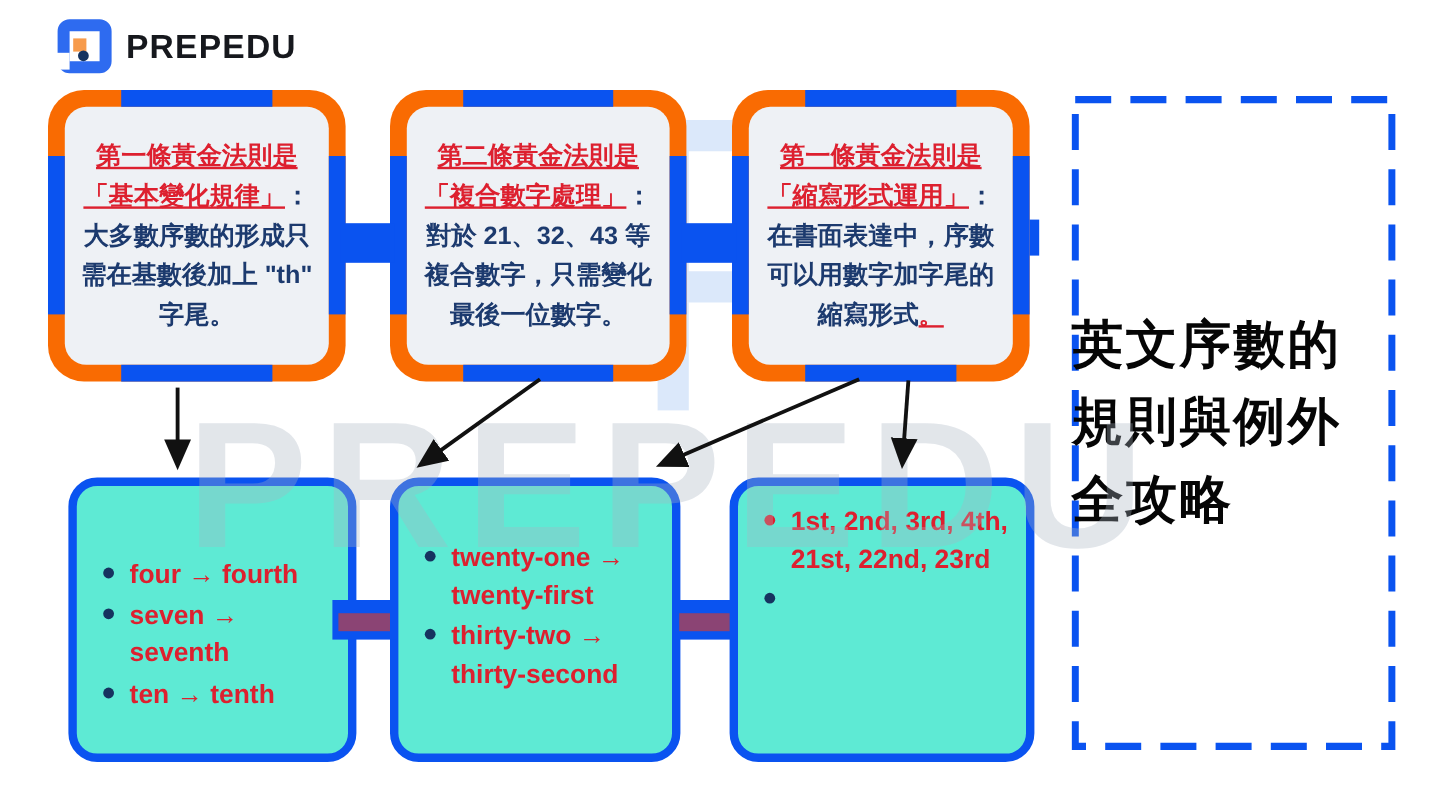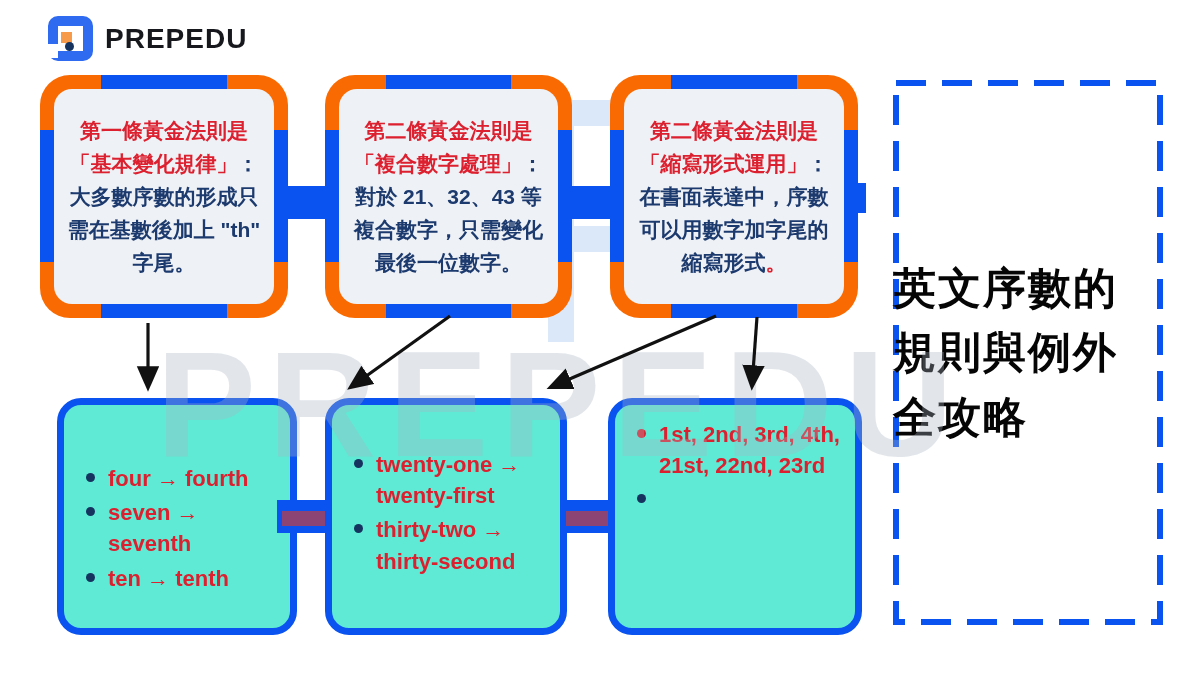--- a/index.html
+++ b/index.html
@@ -19,21 +19,21 @@
              letter-spacing:12px; color:#a9b4c2; opacity:0.33; pointer-events:none; }
   .wm-logo { position:absolute; left:548px; top:100px; z-index:0; pointer-events:none; }
   .wm-logo .sq { position:absolute; left:0; top:0; width:96px; height:152px; border:26px solid #c8dcf8; border-radius:22px; opacity:0.65; }
   .wm-logo .bar { position:absolute; left:0; top:152px; width:26px; height:90px; background:#c8dcf8; opacity:0.65; }
 
   
   .rule-box { position:absolute; top:75px; height:243px; background:#f96b02; border-radius:30px; z-index:1; }
   .rule-inner { position:absolute; left:14px; top:14px; right:14px; bottom:14px; background:#eef1f5;
                 border-radius:18px; display:flex; align-items:center; justify-content:center; padding:6px 12px; }
   .rule-text { text-align:center; font-size:21px; font-weight:700; line-height:1.58; color:#1c3a6e; z-index:3; position:relative; }
-  .rule-text .lead, .rule-text .tail { color:#dd202f; }
+  .rule-text .lead, .rule-text .tail { color:#dd202f;text-decoration:underline; }
   .seg { position:absolute; background:#0a53f0; z-index:1; }
   .seg.h { height:14px; width:51%; left:24.5%; }
   .seg.top { top:0; }  .seg.bot { bottom:0; }
   .seg.v { width:14px; height:132px; top:55px; }
   .seg.left { left:0; }  .seg.right { right:0; }
   .rule-1 { left:40px;  width:248px; }
   .rule-2 { left:325px; width:247px; }
   .rule-3 { left:610px; width:248px; }
 
   
@@ -114,21 +114,21 @@
       <div class="rule-text"><span class="lead">第二條黃金法則是「複合數字處理」</span><span class="body">：對於 21、32、43 等複合數字，只需變化最後一位數字。</span><span class="tail"></span></div>
     </div>
   </div>
 
   <div class="rule-box rule-3">
     <span class="seg h top"></span>
     <span class="seg h bot"></span>
     <span class="seg v left"></span>
     <span class="seg v right"></span>
     <div class="rule-inner">
-      <div class="rule-text"><span class="lead">第二條黃金法則是「縮寫形式運用」</span><span class="body">：在書面表達中，序數可以用數字加字尾的縮寫形式</span><span class="tail">。</span></div>
+      <div class="rule-text"><span class="lead">第一條黃金法則是「縮寫形式運用」</span><span class="body">：在書面表達中，序數可以用數字加字尾的縮寫形式</span><span class="tail">。</span></div>
     </div>
   </div>
 
   <div class="hbar g1"></div>
   <div class="hbar g2"></div>
   <div class="stub"></div>
 
   <div class="ex-box ex-1">
     <div class="ex-list">
       <div class="ex-item">

